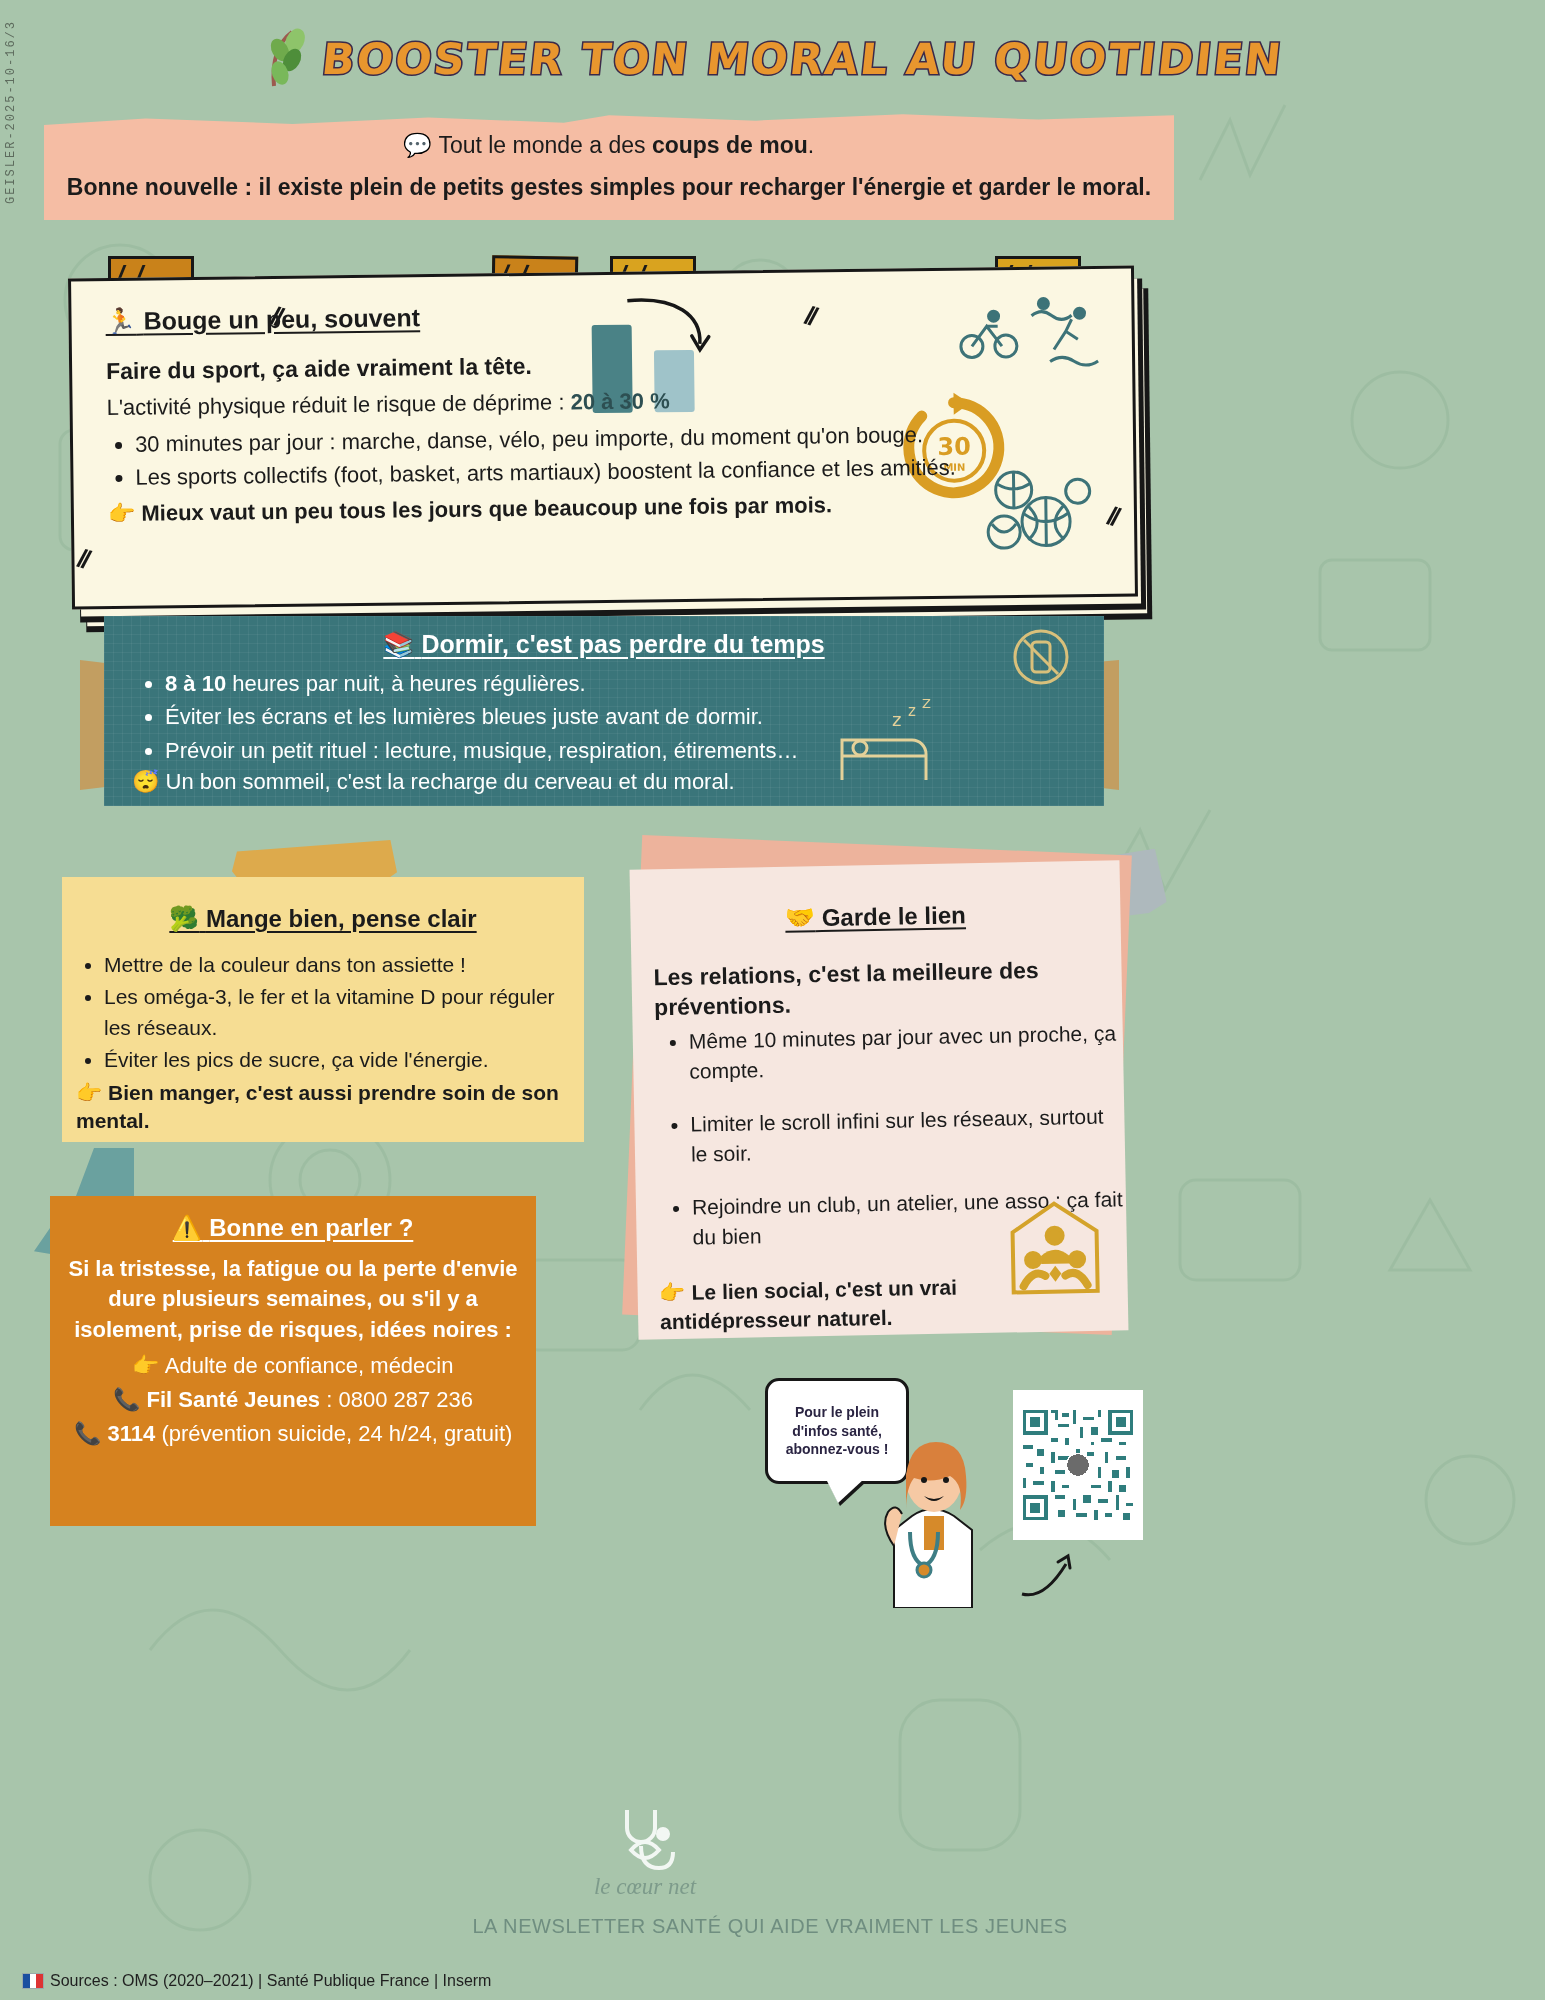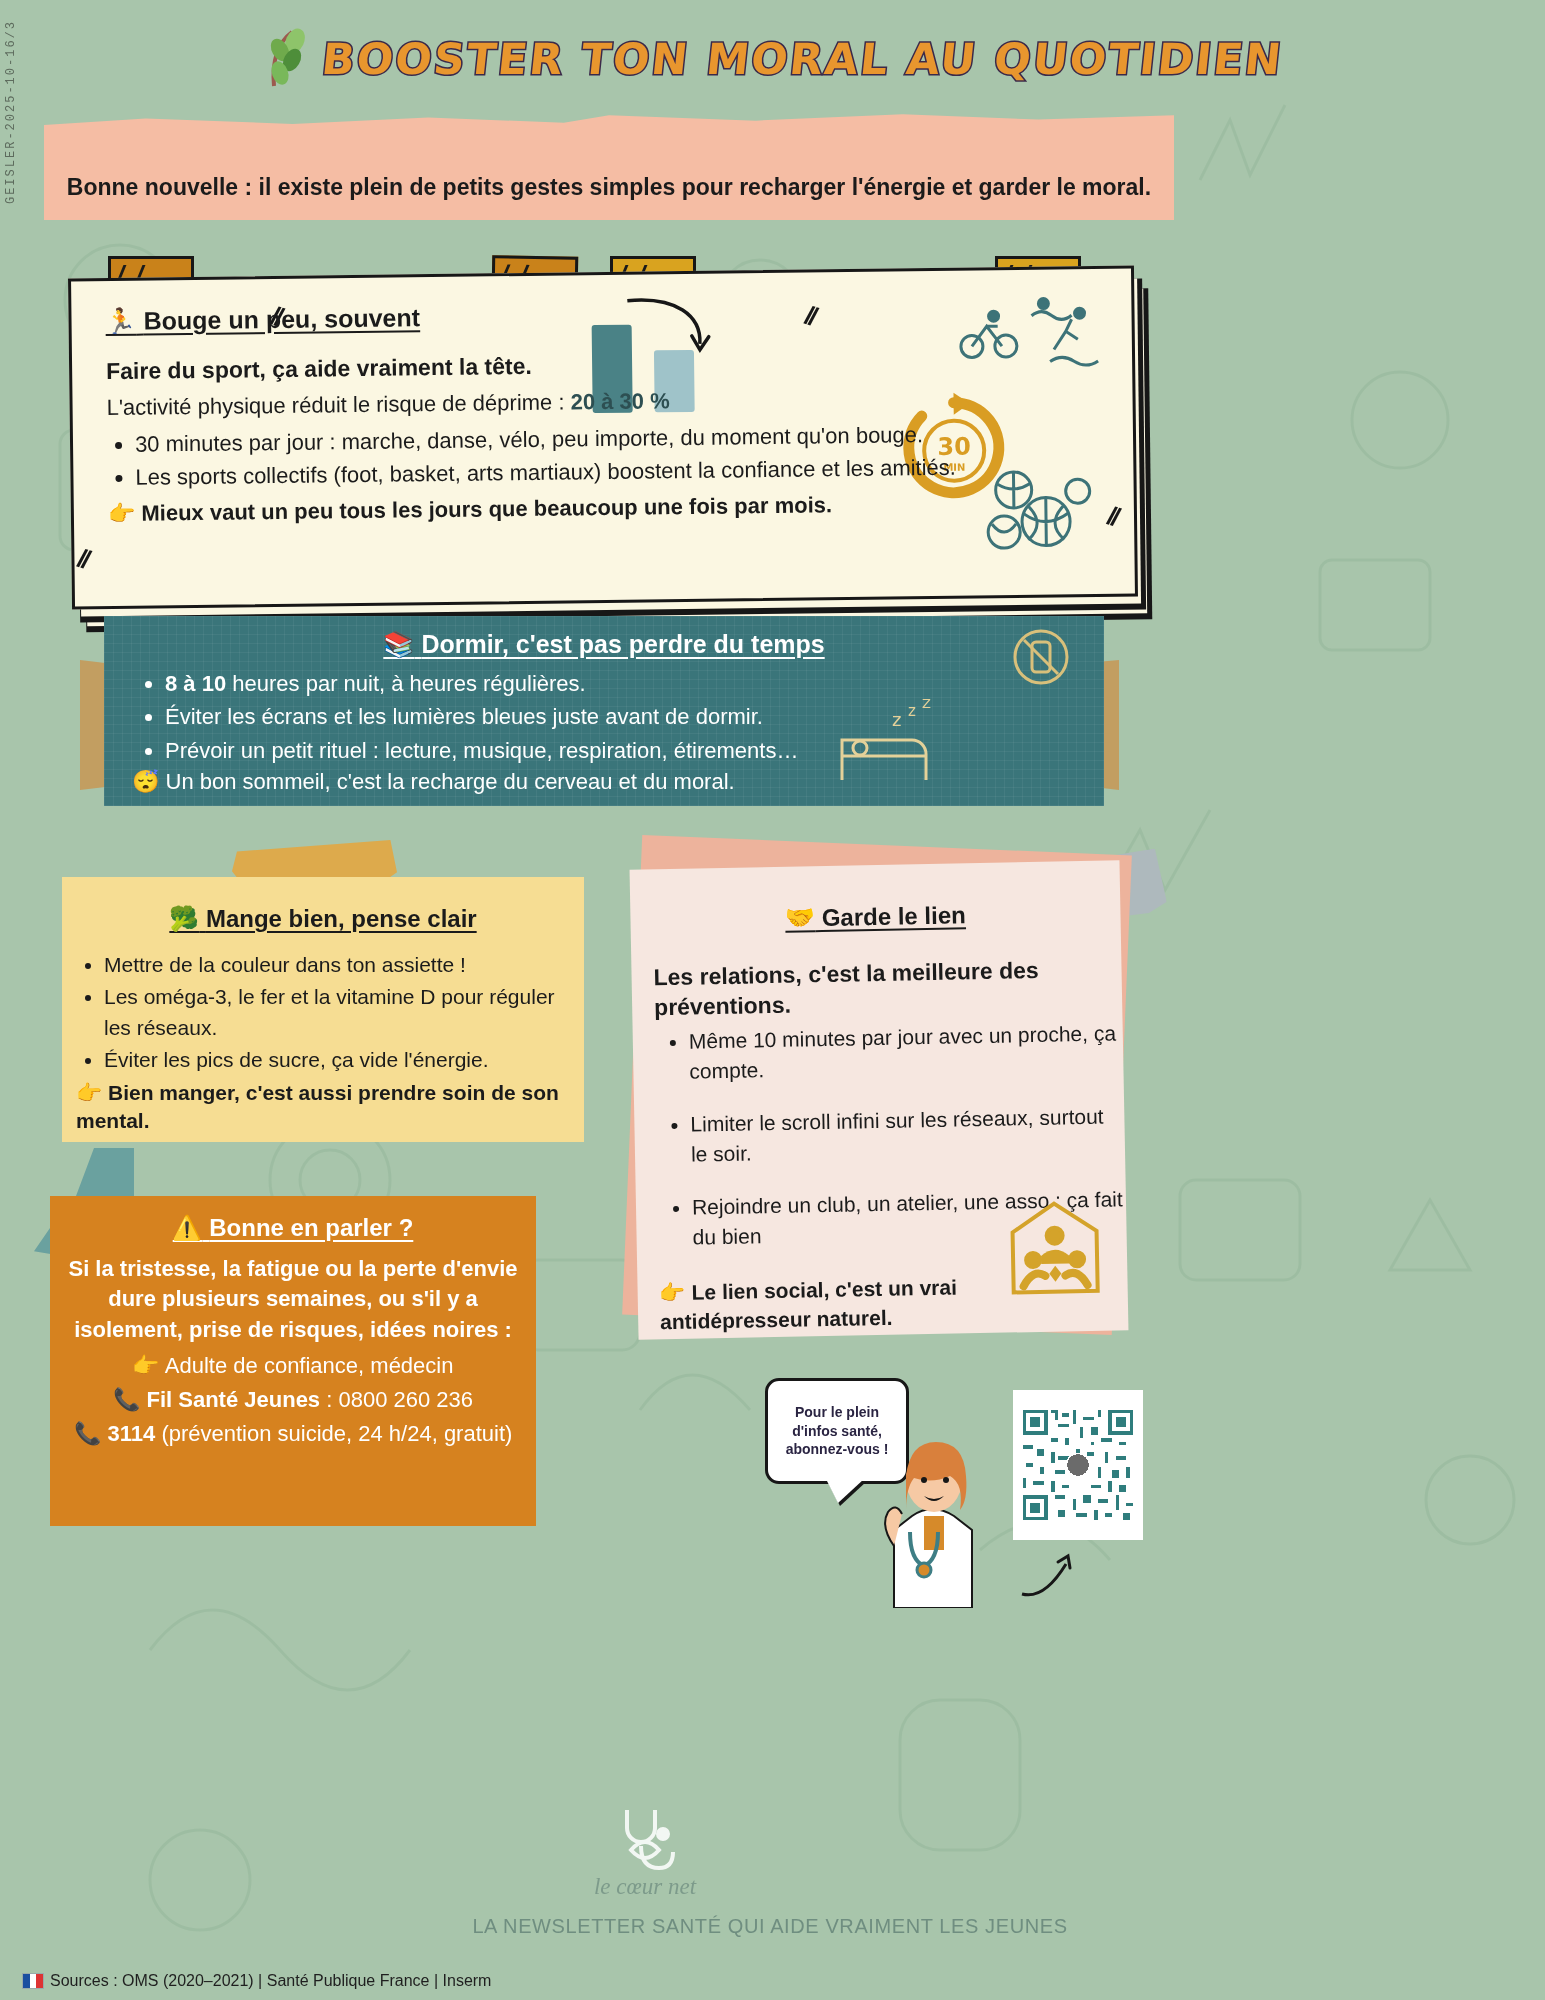--- a/index.html
+++ b/index.html
@@ -210,20 +210,24 @@
     <path d="M30 4 C14 16 10 36 12 58" stroke="#9c5a4e" stroke-width="4" fill="none"></path>
     <ellipse cx="33" cy="13" rx="9" ry="13" fill="#8ec46a" transform="rotate(25 33 13)"></ellipse>
     <ellipse cx="18" cy="22" rx="8" ry="12" fill="#6faa4c" transform="rotate(-30 18 22)"></ellipse>
     <ellipse cx="30" cy="32" rx="8" ry="12" fill="#4e8e3a" transform="rotate(30 30 32)"></ellipse>
     <ellipse cx="18" cy="45" rx="8" ry="12" fill="#79b85a" transform="rotate(-20 18 45)"></ellipse>
   </svg>
   <div class="main-title">BOOSTER TON MORAL AU QUOTIDIEN</div>
 </div>
 
 <div class="intro">
+  <div class="intro-l1">
+    <span>💬</span>
+    <span>Tout le monde a des </span><b>coups de mou</b><span>.</span>
+  </div>
   <div class="intro-l2">Bonne nouvelle : il existe plein de petits gestes simples pour recharger l'énergie et garder le moral.</div>
 </div>
 
 <div class="tape" style="left:108px;top:256px;width:86px;height:30px;background:#c9821a;"></div>
 <div class="tape" style="left:492px;top:256px;width:86px;height:30px;background:#c9821a;transform:rotate(1deg);"></div>
 <div class="tape" style="left:610px;top:256px;width:86px;height:30px;background:#d9a31f;"></div>
 <div class="tape" style="left:995px;top:256px;width:86px;height:30px;background:#d9a31f;"></div>
 
 <div class="card-sport">
   <div class="card-sport-inner">
@@ -375,21 +379,21 @@
     <span>⚠️</span>
     <span>Bonne en parler ?</span>
   </div>
   <div class="alert-body">Si la tristesse, la fatigue ou la perte d'envie dure plusieurs semaines, ou s'il y a isolement, prise de risques, idées noires :</div>
   <div class="alert-line">
     <span>👉</span>
     <span>Adulte de confiance, médecin</span>
   </div>
   <div class="alert-line">
     <span>📞</span>
-    <b>Fil Santé Jeunes</b><span> : 0800 260 236</span>
+    <b>Fil Santé Jeunes</b><span> : 0800 287 236</span>
   </div>
   <div class="alert-line left">
     <span>📞</span>
     <b>3114</b><span> (prévention suicide, 24 h/24, gratuit)</span>
   </div>
 </div>
 
 <div class="bubble">Pour le plein d'infos santé, abonnez-vous !</div>
 
 <svg class="doctor" viewBox="0 0 160 180">

